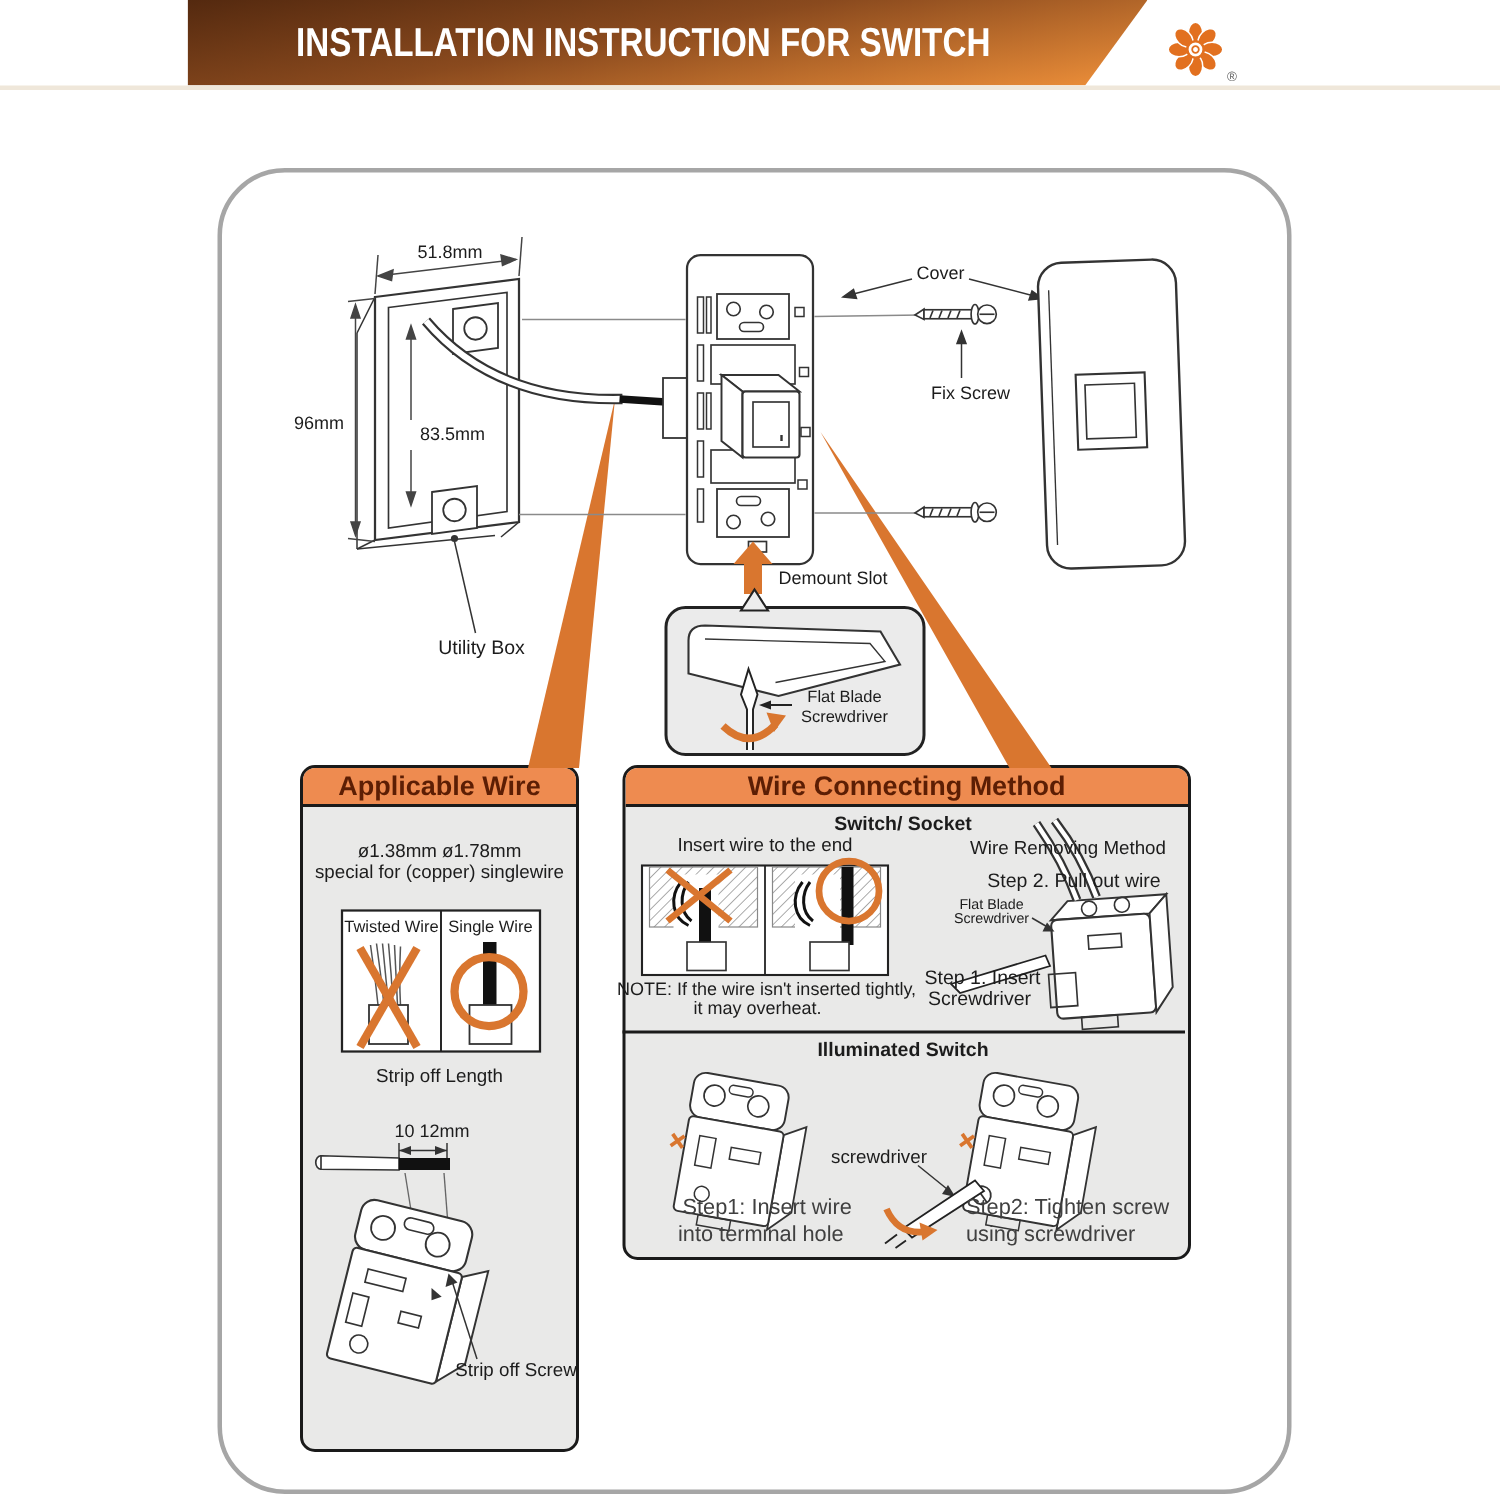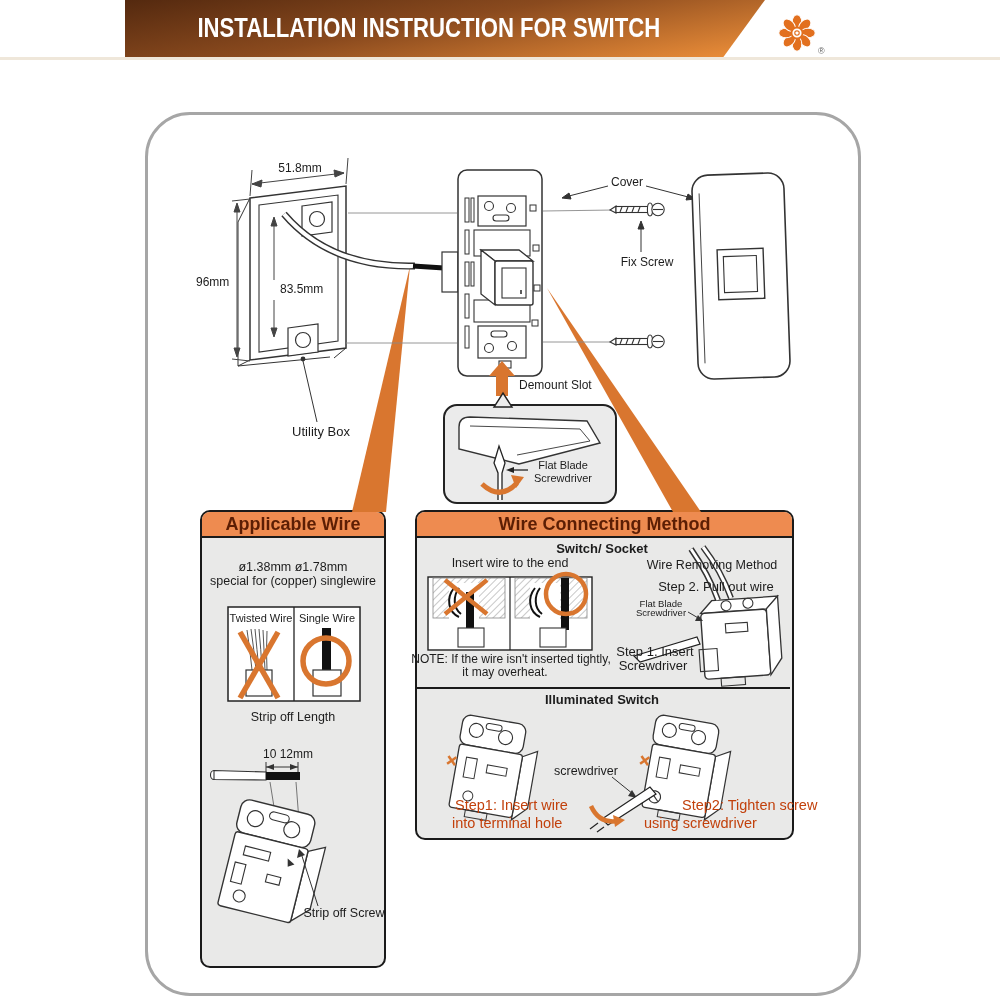--- a/index.html
+++ b/index.html
@@ -47,21 +47,21 @@
   
   .art{position:absolute;left:0;top:0;z-index:4;pointer-events:none;}
   
   .lbl{position:absolute;font-size:12px;color:#1c1c1c;white-space:nowrap;z-index:6;line-height:1.15;}
   .ctr{transform:translateX(-50%);}
   .b{font-weight:bold;}
   .s10{font-size:9.5px;}
   .s11{font-size:11px;}
   .s12{font-size:12.5px;}
   .s13{font-size:13px;}
-  .s14{font-size:14.5px;color:#c2410c;}
+  .s14{font-size:14.5px;color:#404040;}
 </style>
 </head>
 <body>
 
 <div class="banner">
   <span class="banner-title">INSTALLATION INSTRUCTION FOR SWITCH</span>
 </div>
 <div class="banner-underline"></div>
 <div class="logo">
   <svg class="logo-flower" width="42" height="44" viewBox="0 0 42 44">
@@ -420,14 +420,14 @@
 <div class="lbl ctr s12" style="left:712px;top:558px;">Wire Removing Method</div>
 <div class="lbl ctr s13" style="left:716px;top:580px;font-weight:normal;">Step 2. Pull out wire</div>
 <div class="lbl ctr s10" style="left:661px;top:599px;">Flat Blade</div>
 <div class="lbl ctr s10" style="left:661px;top:608px;">Screwdriver</div>
 <div class="lbl ctr s13" style="left:655px;top:645px;font-weight:normal;">Step 1. Insert</div>
 <div class="lbl ctr s13" style="left:653px;top:659px;font-weight:normal;">Screwdriver</div>
 <div class="lbl ctr b s13" style="left:602px;top:693px;">Illuminated Switch</div>
 <div class="lbl ctr s12" style="left:586px;top:764px;">screwdriver</div>
 <div class="lbl s14" style="left:455px;top:797px;">Step1: Insert wire</div>
 <div class="lbl s14" style="left:452px;top:815px;">into terminal hole</div>
-<div class="lbl s14" style="left:644px;top:797px;margin-left:38px;">Step2: Tighten screw</div>
+<div class="lbl s14" style="left:644px;top:797px;">Step2: Tighten screw</div>
 <div class="lbl s14" style="left:644px;top:815px;">using screwdriver</div>
 
 </body></html>

